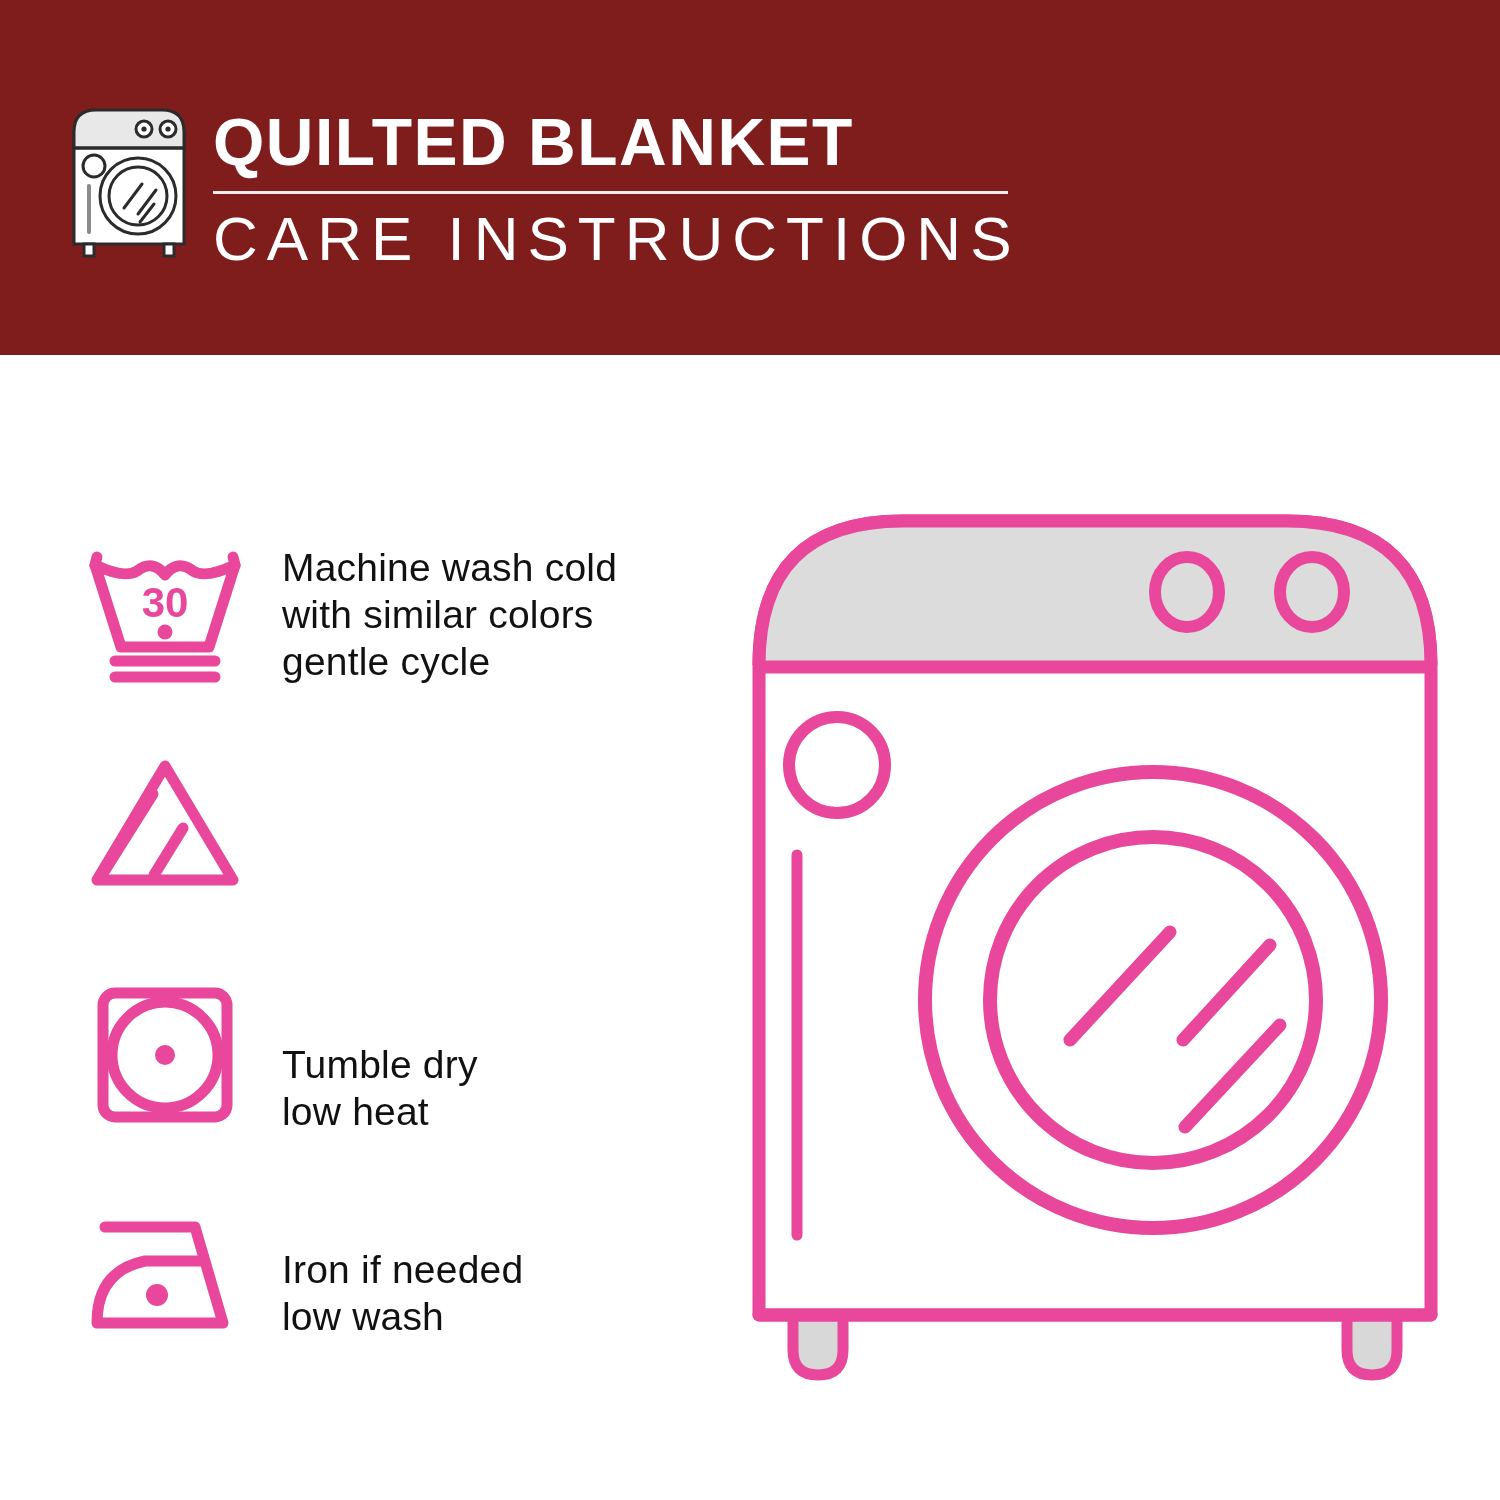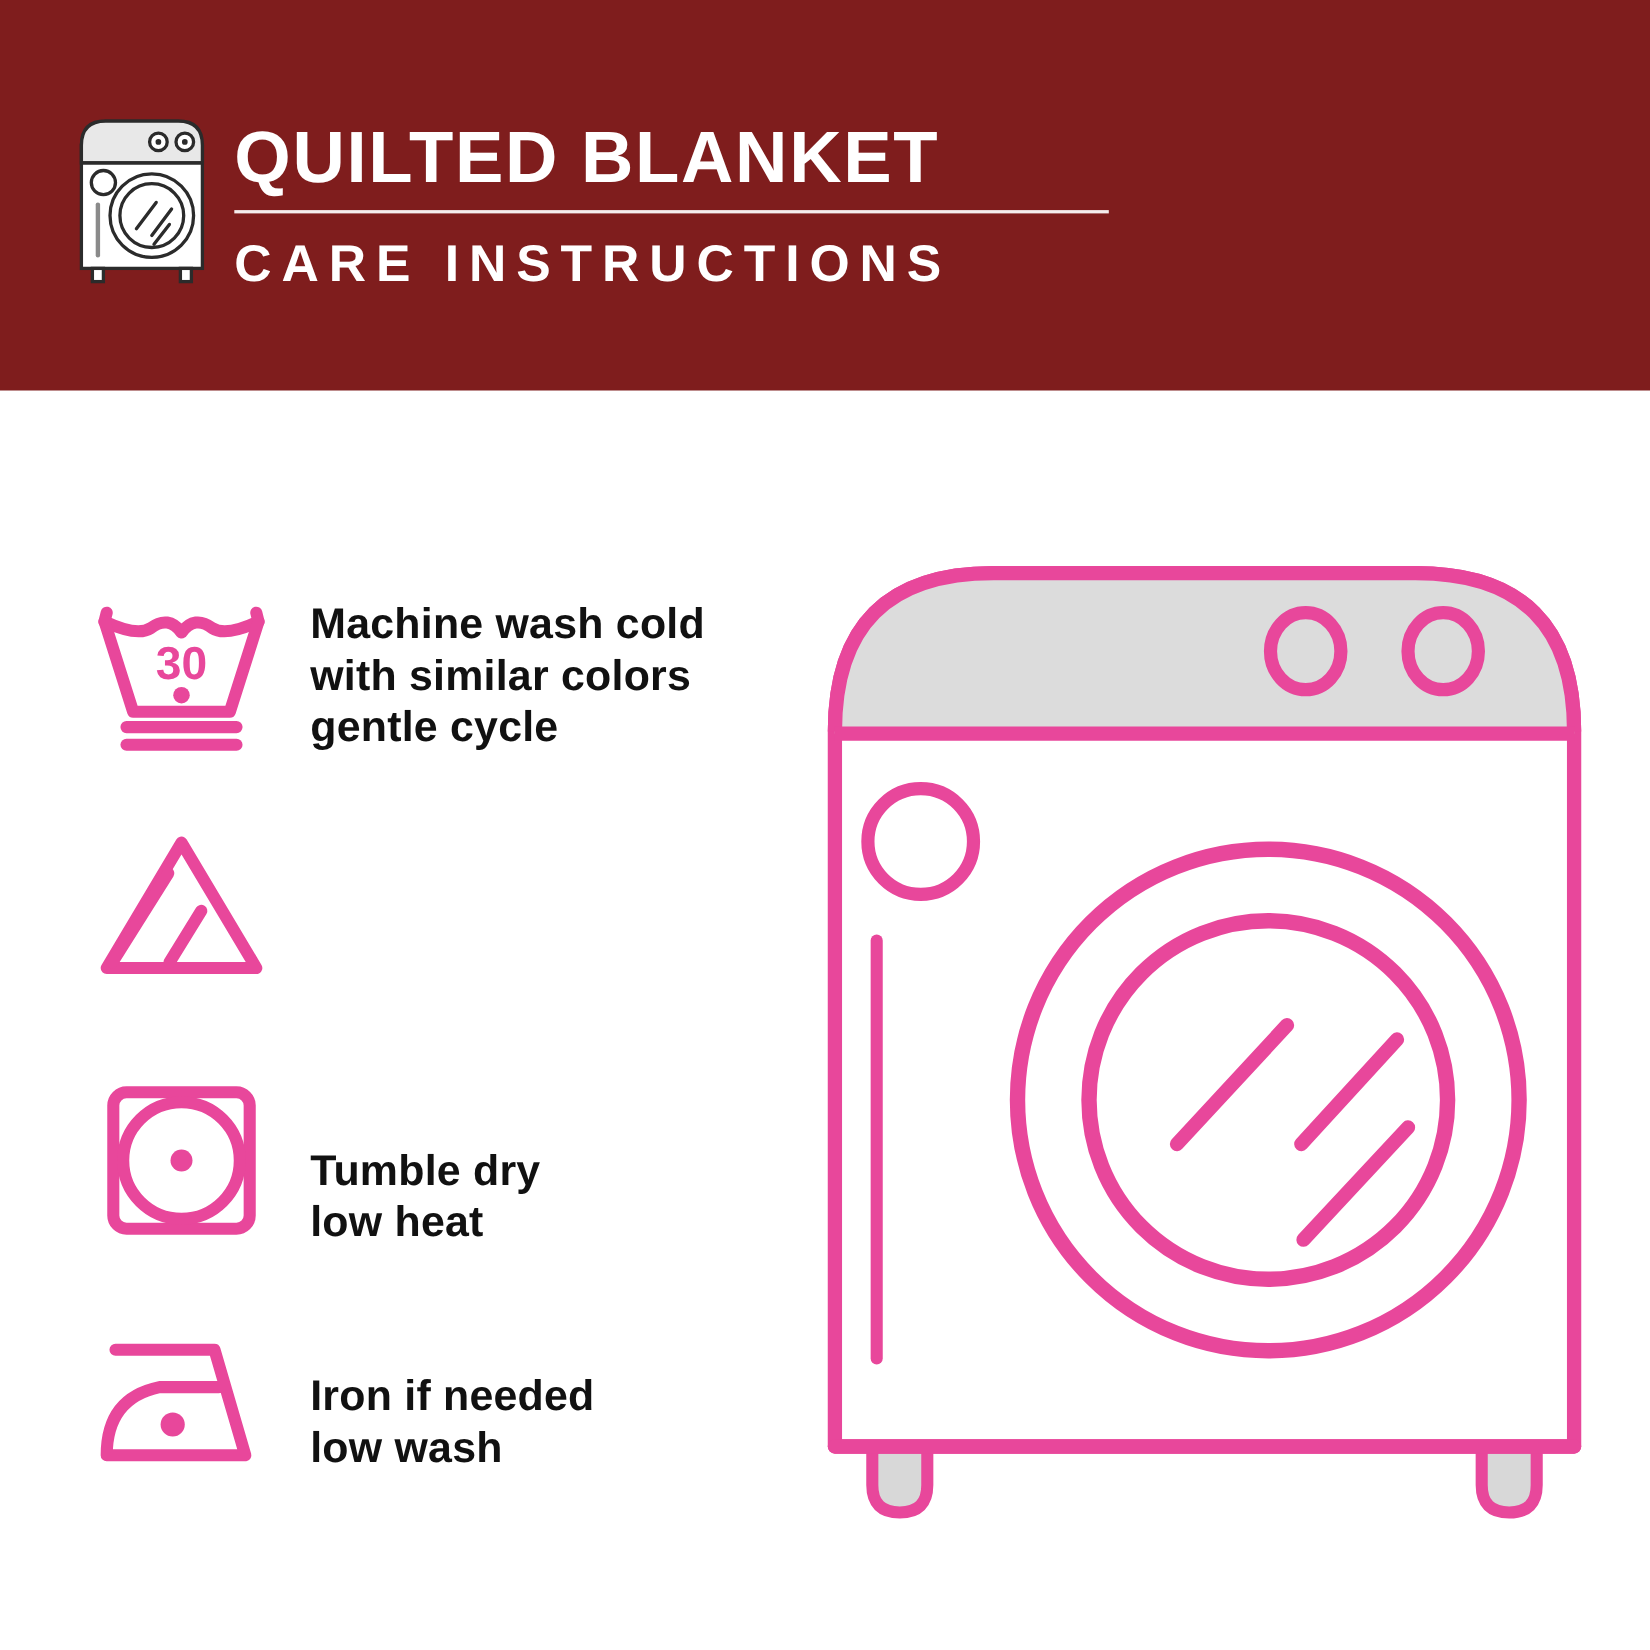--- a/index.html
+++ b/index.html
@@ -31,22 +31,22 @@
     letter-spacing:1.5px;
     line-height:74px;
     white-space:nowrap;
   }
   .title-rule{
     width:795px;height:3px;background:#ffffff;opacity:.92;
     margin-top:12px;margin-bottom:10px;
   }
   .title-sub{
     color:#ffffff;
-    font-size:47px;
-    font-weight:700;
+    font-size:62px;
+    font-weight:400;
     letter-spacing:9px;
     line-height:70px;
     white-space:nowrap;
   }
 
   
   .symbol-list{
     position:absolute;left:60px;top:505px;width:660px;
   }
   .symbol-row{
@@ -58,21 +58,21 @@
   .symbol-row.r3{top:680px;height:155px;}
 
   .symbol-icon{
     width:210px;flex:0 0 210px;display:flex;align-items:center;justify-content:center;
   }
   .symbol-label{
     flex:1;
     color:#111111;
     font-size:39px;
     line-height:47px;
-    font-weight:700;
+    font-weight:400;
     letter-spacing:.2px;
     white-space:pre-line;
   }
 
   
   .machine{
     position:absolute;left:745px;top:495px;width:700px;height:930px;
   }
 </style>
 </head>

